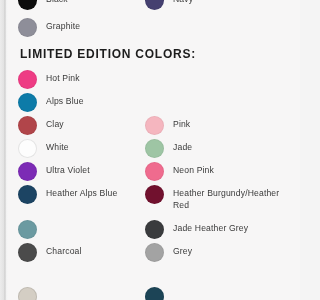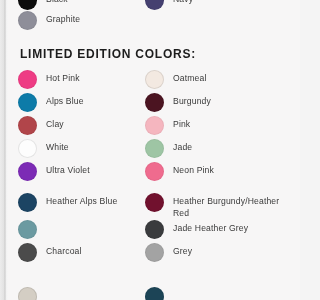--- a/index.html
+++ b/index.html
@@ -116,51 +116,43 @@
         <div class="cell left">
           <span class="swatch" style="background: rgb(13, 13, 13);"></span>
           <span class="label">Black</span>
         </div>
         <div class="cell right">
           <span class="swatch" style="background: rgb(69, 64, 112);"></span>
           <span class="label">Navy</span>
         </div>
       </div>
 
-      <div class="pair" style="height:23px; top:20px; position:absolute; width:292px;">
+      <div class="pair" style="height:23px; top:27px; position:absolute; width:292px;">
         <div class="cell left">
           <span class="swatch" style="background: rgb(142, 142, 153);"></span>
           <span class="label">Graphite</span>
         </div>
       </div>
 
     </div>
 
     <div class="heading">LIMITED EDITION COLORS:</div>
 
     <div class="list">
         <div class="pair" style="position: absolute; top: 0px; width: 292px;">
           <div class="cell left">
             <span class="swatch" style="background: rgb(238, 60, 132);"></span>
             <span class="label">Hot Pink</span>
           </div>
-          <div class="cell right">
-            <span class="swatch pale" style="background: rgb(243, 233, 225);"></span>
-            <span class="label">Oatmeal</span>
-          </div>
         </div>
         <div class="pair" style="position: absolute; top: 23px; width: 292px;">
           <div class="cell left">
             <span class="swatch" style="background: rgb(13, 123, 168);"></span>
             <span class="label">Alps Blue</span>
           </div>
-          <div class="cell right">
-            <span class="swatch" style="background: rgb(75, 20, 33);"></span>
-            <span class="label">Burgundy</span>
-          </div>
         </div>
         <div class="pair" style="position: absolute; top: 46px; width: 292px;">
           <div class="cell left">
             <span class="swatch" style="background: rgb(177, 69, 74);"></span>
             <span class="label">Clay</span>
           </div>
           <div class="cell right">
             <span class="swatch" style="background: rgb(245, 182, 191);"></span>
             <span class="label">Pink</span>
           </div>
@@ -178,21 +170,21 @@
         <div class="pair" style="position: absolute; top: 92px; width: 292px;">
           <div class="cell left">
             <span class="swatch" style="background: rgb(124, 43, 181);"></span>
             <span class="label">Ultra Violet</span>
           </div>
           <div class="cell right">
             <span class="swatch" style="background: rgb(239, 107, 142);"></span>
             <span class="label">Neon Pink</span>
           </div>
         </div>
-        <div class="pair" style="position: absolute; top: 123px; width: 292px;">
+        <div class="pair" style="position: absolute; top: 115px; width: 292px;">
           <div class="cell left">
             <span class="swatch" style="background: rgb(28, 68, 99);"></span>
             <span class="label">Heather Alps Blue</span>
           </div>
           <div class="cell right">
             <span class="swatch" style="background: rgb(113, 17, 46);"></span>
             <span class="label">Heather Burgundy/Heather Red</span>
           </div>
         </div>
         <div class="pair" style="position: absolute; top: 150px; width: 292px;">

